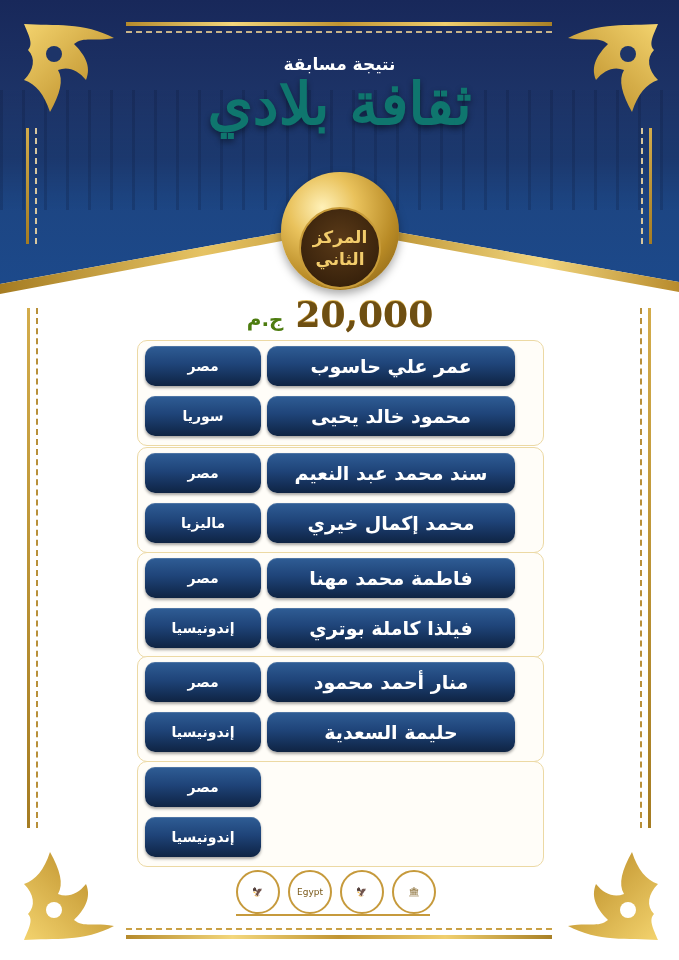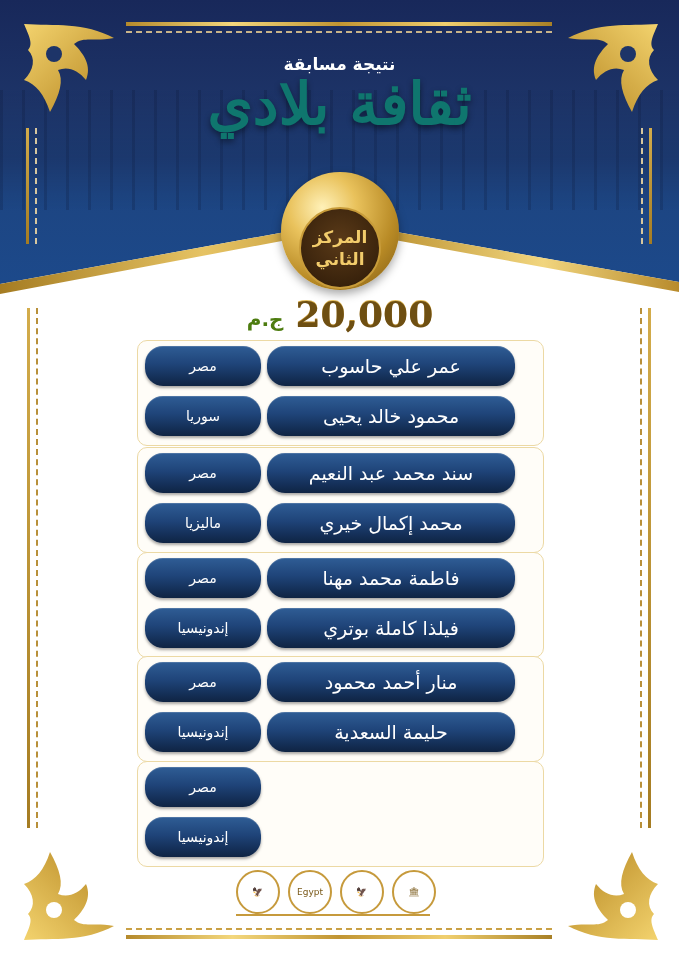--- a/index.html
+++ b/index.html
@@ -66,24 +66,24 @@
     background: linear-gradient(180deg,#f0cf6a 0%,#c6952f 55%,#8c6518 100%);
     -webkit-background-clip: text; background-clip: text; -webkit-text-fill-color: transparent;
   }
   .prize-currency { font-size: 20px; font-weight: bold; color: #4d7c0f; direction: rtl; }
 
   .group {
     position: absolute; left: 137px; width: 407px; height: 106px;
     border: 1.5px solid #ecd9a4; border-radius: 10px; background: #fffdf8;
   }
   .pill {
-    position: absolute; height: 40px; border-radius: 18px;
+    position: absolute; height: 40px; border-radius: 10px;
     background: linear-gradient(180deg, #2f5d95 0%, #1f4479 45%, #142f57 80%, #0f2443 100%);
     box-shadow: 0 2px 3px rgba(0,0,0,0.35), inset 0 1px 0 rgba(255,255,255,0.15);
-    color: #ffffff; font-weight: normal; display: flex; align-items: center; justify-content: center;
+    color: #ffffff; font-weight: bold; display: flex; align-items: center; justify-content: center;
     direction: rtl; white-space: nowrap;
   }
   .pill.name { left: 129px; width: 248px; font-size: 19px; }
   .pill.country { left: 7px; width: 116px; font-size: 14px; }
   .pill.r1 { top: 5px; }
   .pill.r2 { top: 55px; }
 
   .logos {
     position: absolute; left: 236px; top: 870px; width: 200px; height: 50px;
     display: flex; justify-content: space-between;

